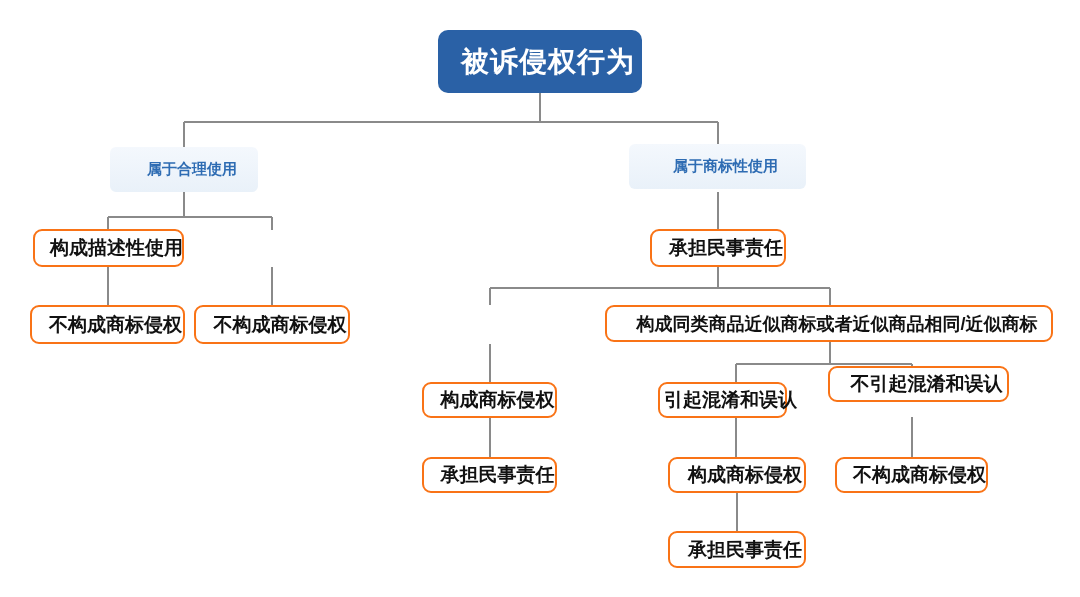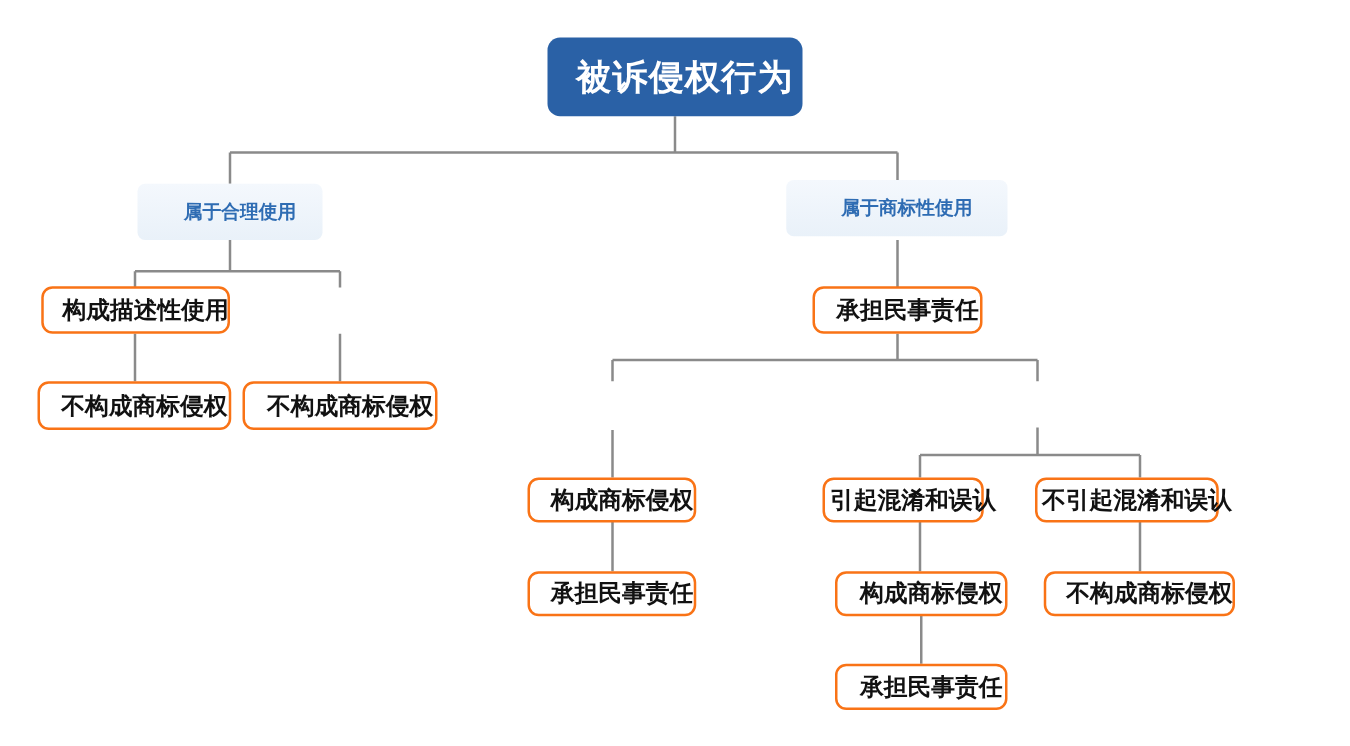--- a/index.html
+++ b/index.html
@@ -99,28 +99,29 @@
   <div class="node box" style="left:33px; top:229px; width:151px; height:38px">构成描述性使用</div>
 
 
   <div class="node box" style="left:30px; top:305px; width:155px; height:39px">不构成商标侵权</div>
 
   <div class="node box" style="left:194px; top:305px; width:156px; height:39px">不构成商标侵权</div>
 
   <div class="node box" style="left:650px; top:229px; width:136px; height:38px">承担民事责任</div>
 
 
+  <div class="node box small-text" style="left:605px; top:305px; width:448px; height:37px">构成同类商品近似商标或者近似商品相同/近似商标</div>
 
   <div class="node box" style="left:422px; top:382px; width:135px; height:36px">构成商标侵权</div>
 
   <div class="node box" style="left:422px; top:457px; width:135px; height:36px">承担民事责任</div>
 
   <div class="node box" style="left:658px; top:382px; width:129px; height:36px">引起混淆和误认</div>
 
-  <div class="node box" style="left:828px; top:382px; width:147px; height:36px">不引起混淆和误认</div>
+  <div class="node box" style="left:828px; top:366px; width:181px; height:36px">不引起混淆和误认</div>
 
   <div class="node box" style="left:668px; top:457px; width:138px; height:36px">构成商标侵权</div>
 
   <div class="node box" style="left:668px; top:531px; width:138px; height:37px">承担民事责任</div>
 
   <div class="node box" style="left:835px; top:457px; width:153px; height:36px">不构成商标侵权</div>
 
 </div>
 
 </body></html>

